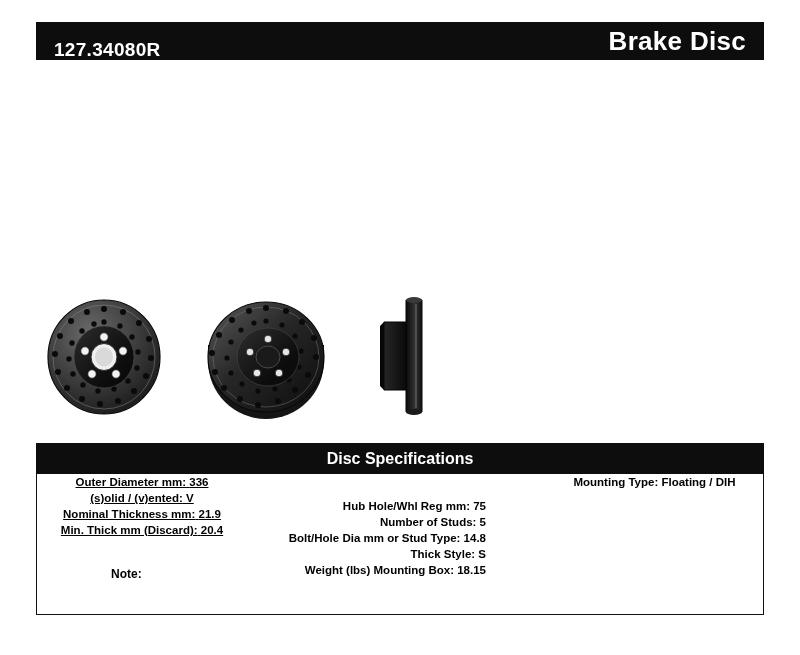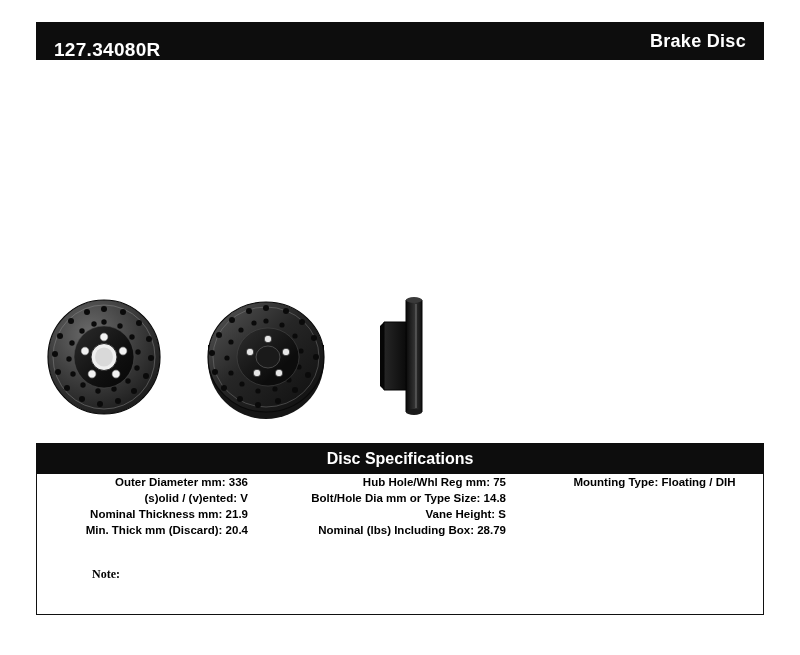--- a/index.html
+++ b/index.html
@@ -42,21 +42,21 @@
     letter-spacing: 0.3px;
     text-align: center;
   }
   .header-right {
     position: absolute;
     right: 18px;
     top: 0;
     height: 38px;
     display: flex;
     align-items: center;
-    font-size: 18px;
+    font-size: 26px;
     font-weight: bold;
     letter-spacing: 0.3px;
   }
 
   
   .drawings {
     position: absolute;
     left: 36px;
     top: 285px;
     width: 420px;
@@ -94,43 +94,43 @@
     position: absolute;
     left: 36px;
     top: 474px;
     width: 728px;
     height: 100px;
   }
   .col {
     position: absolute;
     top: 0;
   }
-  .col-a { left: 0px;   width: 212px; text-align: right; }
-  .col-b { left: 228px; width: 242px; text-align: right; }
+  .col-a { left: 0px;   width: 212px; text-align: center; text-decoration: underline; }
+  .col-b { left: 208px; width: 242px; text-align: right; margin-top: 24px; }
   .col-c { left: 480px; width: 248px; text-align: center; padding-left: 29px; }
 
   .spec-line {
     font-size: 11.5px;
     line-height: 16px;
     color: #000000;
     white-space: nowrap;
   }
   .spec-line .lbl { font-weight: bold; }
   .spec-line .val { font-weight: bold; }
 
   .note {
     position: absolute;
     left: 36px;
     top: 567px;
     width: 300px;
     font-size: 12px;
     font-weight: bold;
     color: #000000;
   }
-  .note-inner { margin-left: 56px; font-family: Liberation Serif, serif; }
+  .note-inner { margin-left: 75px; }
 </style>
 </head>
 <body>
 
 <div id="sheet">
 
   <div class="header">
     <div class="header-left">127.34080R</div>
     <div class="header-right">Brake Disc</div>
   </div>
@@ -309,23 +309,24 @@
 
     <div class="col col-a">
       <div class="spec-line"><span class="lbl">Outer Diameter mm:</span> <span class="val">336</span></div>
       <div class="spec-line"><span class="lbl">(s)olid / (v)ented:</span> <span class="val">V</span></div>
       <div class="spec-line"><span class="lbl">Nominal Thickness mm:</span> <span class="val">21.9</span></div>
       <div class="spec-line"><span class="lbl">Min. Thick mm (Discard):</span> <span class="val">20.4</span></div>
     </div>
 
     <div class="col col-b">
       <div class="spec-line"><span class="lbl">Hub Hole/Whl Reg mm:</span> <span class="val">75</span></div>
-      <div class="spec-line"><span class="lbl">Bolt/Hole Dia mm or Type Size:</span> <span class="val">14.8</span></div>
-      <div class="spec-line"><span class="lbl">Vane Height:</span> <span class="val">S</span></div>
-      <div class="spec-line"><span class="lbl">Nominal (lbs) Including Box:</span> <span class="val">28.79</span></div>
+      <div class="spec-line"><span class="lbl">Number of Studs:</span> <span class="val">5</span></div>
+      <div class="spec-line"><span class="lbl">Bolt/Hole Dia mm or Stud Type:</span> <span class="val">14.8</span></div>
+      <div class="spec-line"><span class="lbl">Thick Style:</span> <span class="val">S</span></div>
+      <div class="spec-line"><span class="lbl">Weight (lbs) Mounting Box:</span> <span class="val">18.15</span></div>
     </div>
 
     <div class="col col-c">
       <div class="spec-line"><span class="lbl">Mounting Type:</span> <span class="val">Floating / DIH</span></div>
     </div>
 
   </div>
 
   <div class="note">
     <span class="note-inner">Note:</span>

